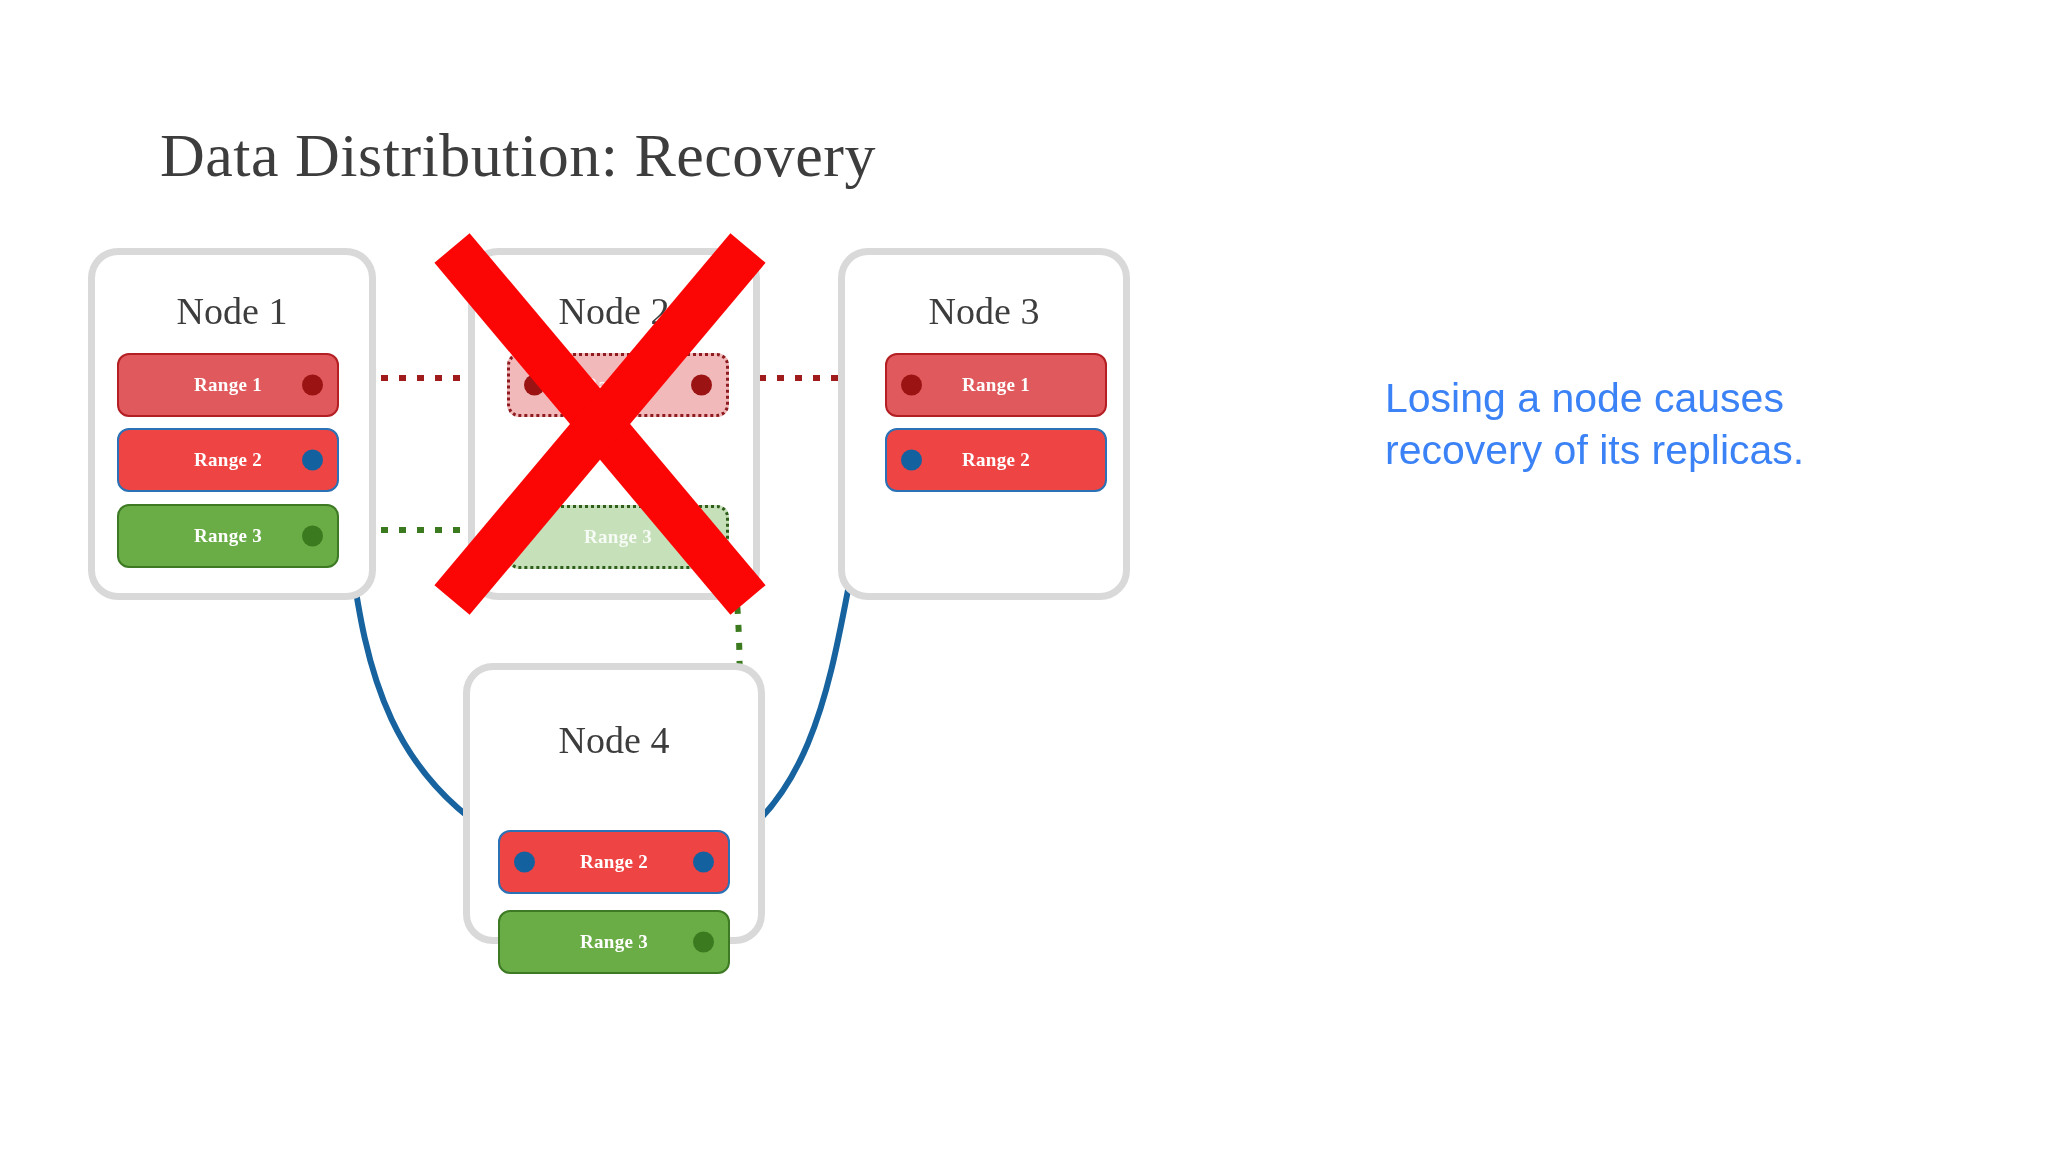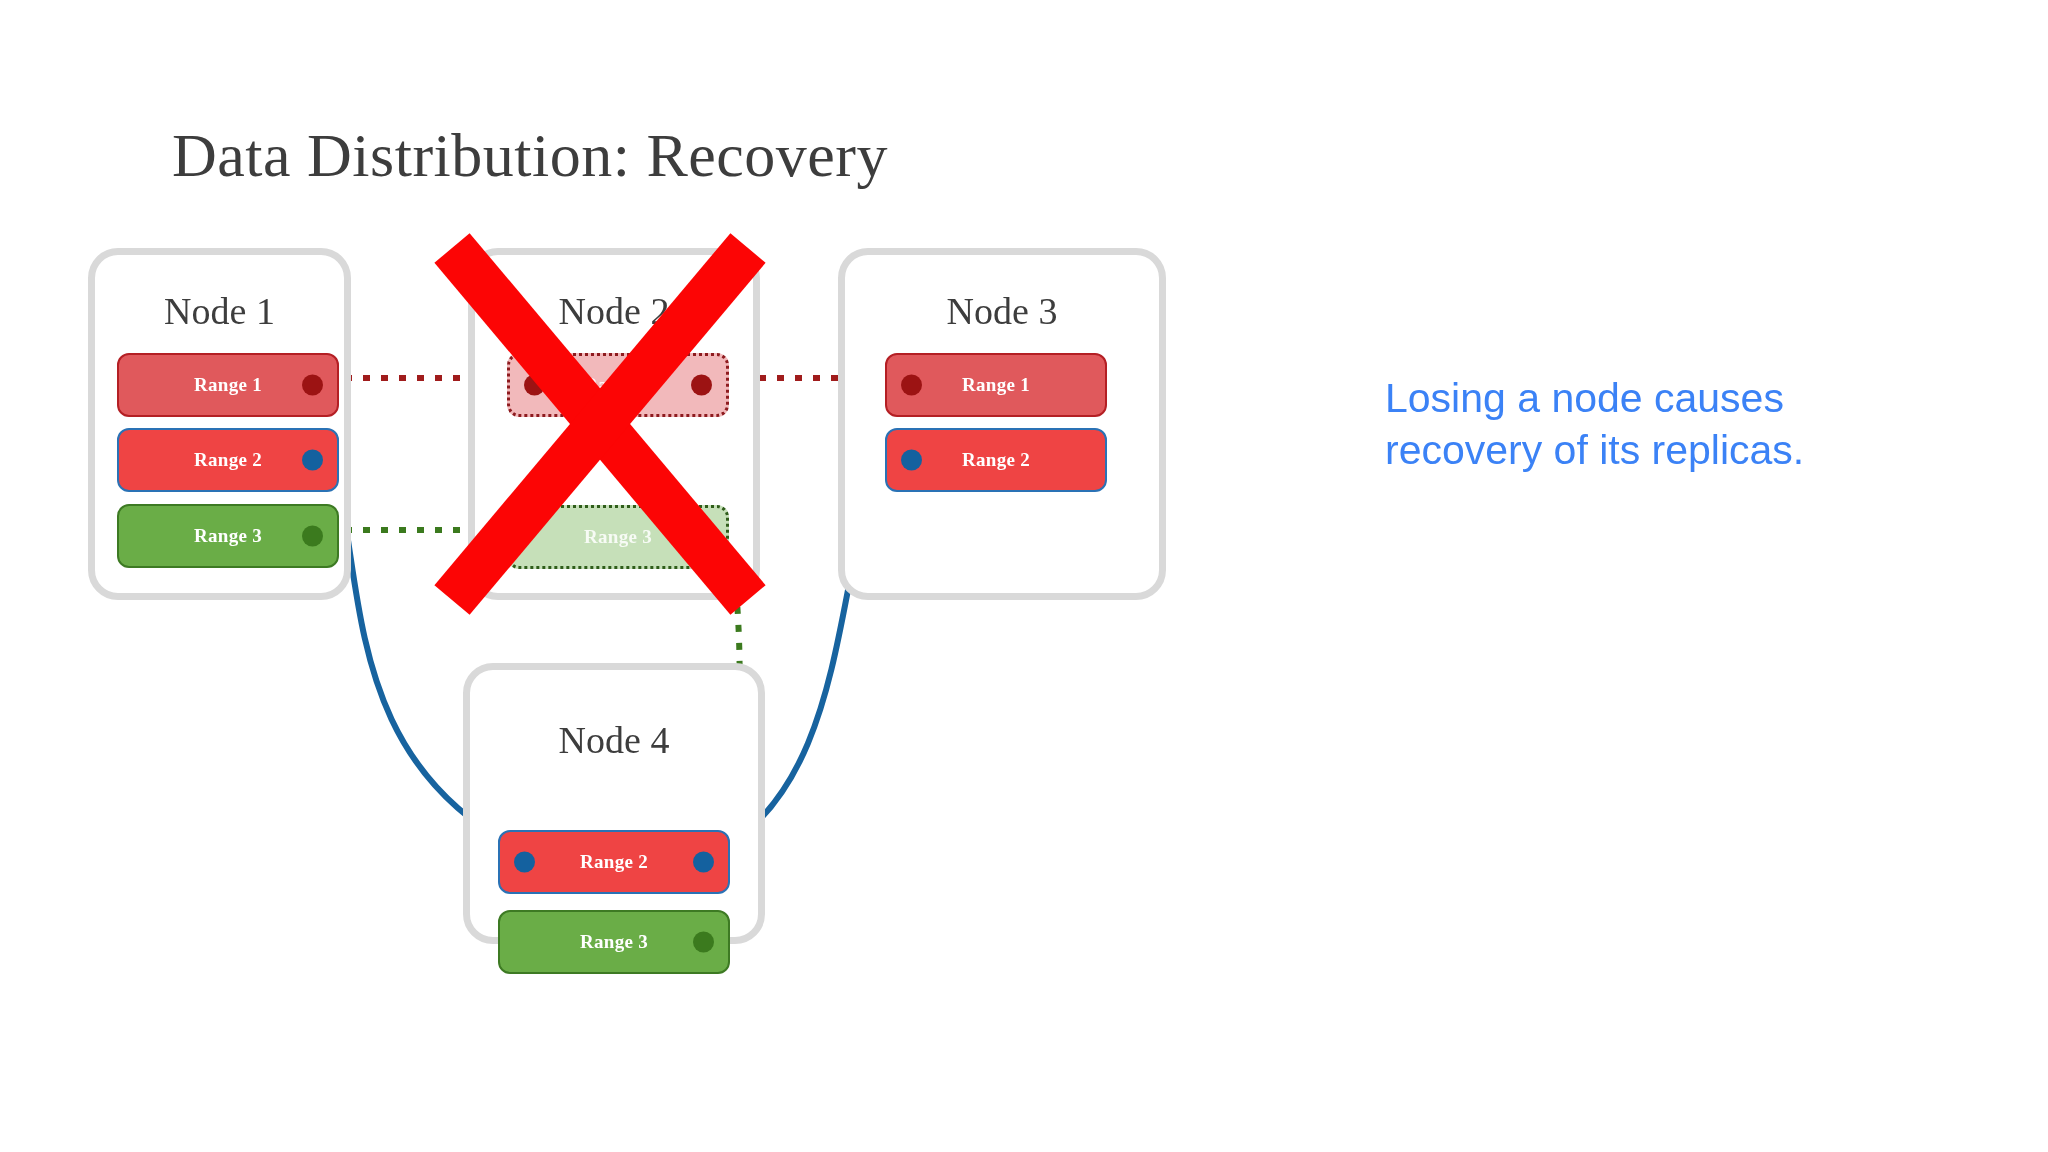--- a/index.html
+++ b/index.html
@@ -19,21 +19,20 @@
   
   #title {
     position: absolute;
     left: 160px;
     top: 120px;
     font-family: "Liberation Serif", serif;
     font-size: 62px;
     color: #3d3d3d;
     letter-spacing: 0.5px;
     white-space: nowrap;
-    margin-left: 12px;
   }
 
   
   #caption {
     position: absolute;
     left: 1385px;
     top: 372px;
     width: 520px;
     font-family: "Liberation Sans", sans-serif;
     font-size: 41px;
@@ -144,40 +143,40 @@
       <span>Range 1</span>
       <span class="dot red left"></span>
       <span class="dot red right"></span>
     </div>
 
     <div class="range green ghost" style="left:32px; top:250px; width:222px; height:64px;">
       <span>Range 3</span>
     </div>
   </div>
 
-  <div class="node-card layer-cards" style="left:88px; top:248px; width:263px; height:352px;">
+  <div class="node-card layer-cards" style="left:88px; top:248px; width:288px; height:352px;">
     <div class="node-title" style="top:34px;">Node 1</div>
 
     <div class="range red" style="left:22px; top:98px; width:222px; height:64px;">
       <span>Range 1</span>
       <span class="dot red right"></span>
     </div>
 
     <div class="range blue" style="left:22px; top:173px; width:222px; height:64px;">
       <span>Range 2</span>
       <span class="dot blue right"></span>
     </div>
 
     <div class="range green" style="left:22px; top:249px; width:222px; height:64px;">
       <span>Range 3</span>
       <span class="dot green right"></span>
     </div>
   </div>
 
-  <div class="node-card layer-cards" style="left:838px; top:248px; width:328px; height:352px;">
+  <div class="node-card layer-cards" style="left:838px; top:248px; width:292px; height:352px;">
     <div class="node-title" style="top:34px;">Node 3</div>
 
     <div class="range red" style="left:40px; top:98px; width:222px; height:64px;">
       <span>Range 1</span>
       <span class="dot red left"></span>
     </div>
 
     <div class="range blue" style="left:40px; top:173px; width:222px; height:64px;">
       <span>Range 2</span>
       <span class="dot blue left"></span>

